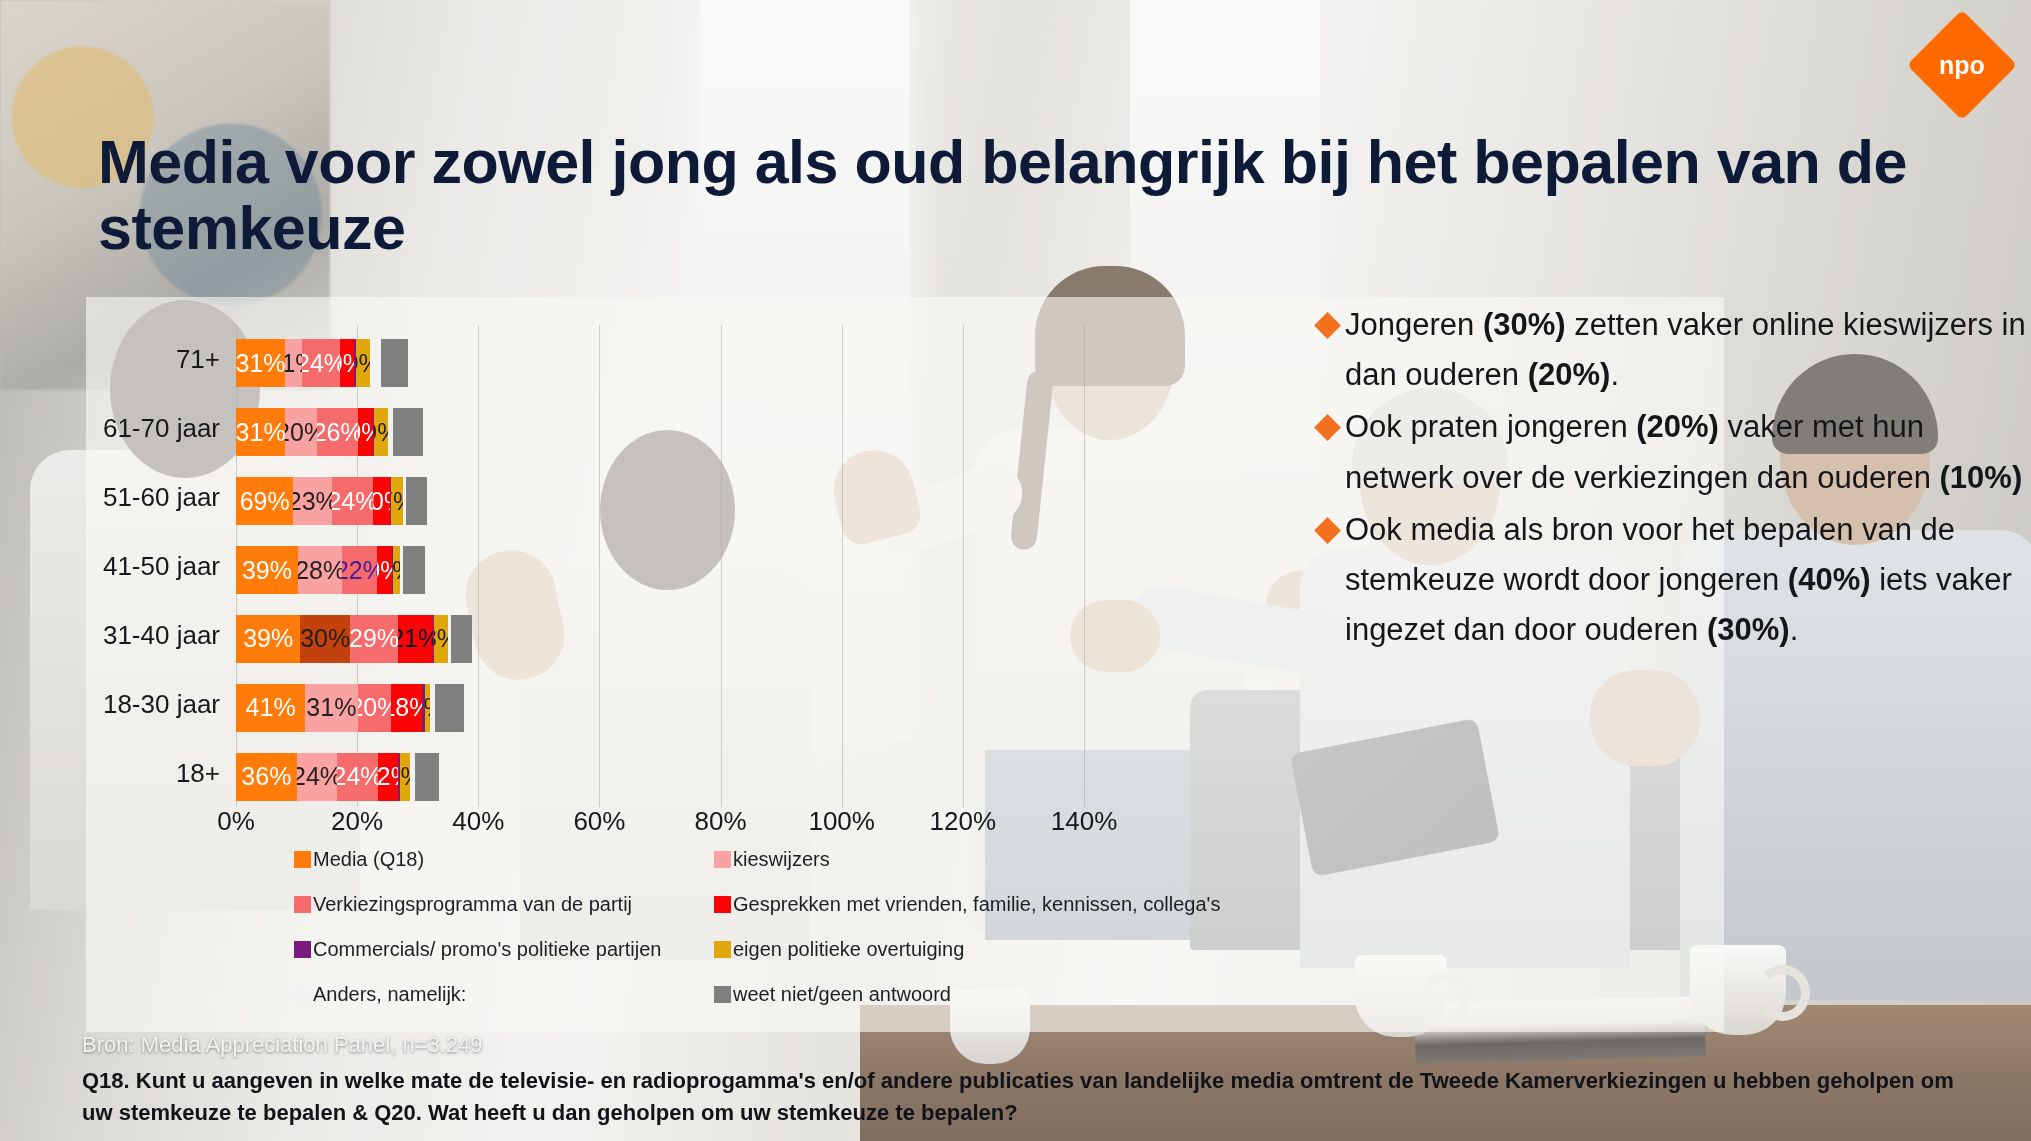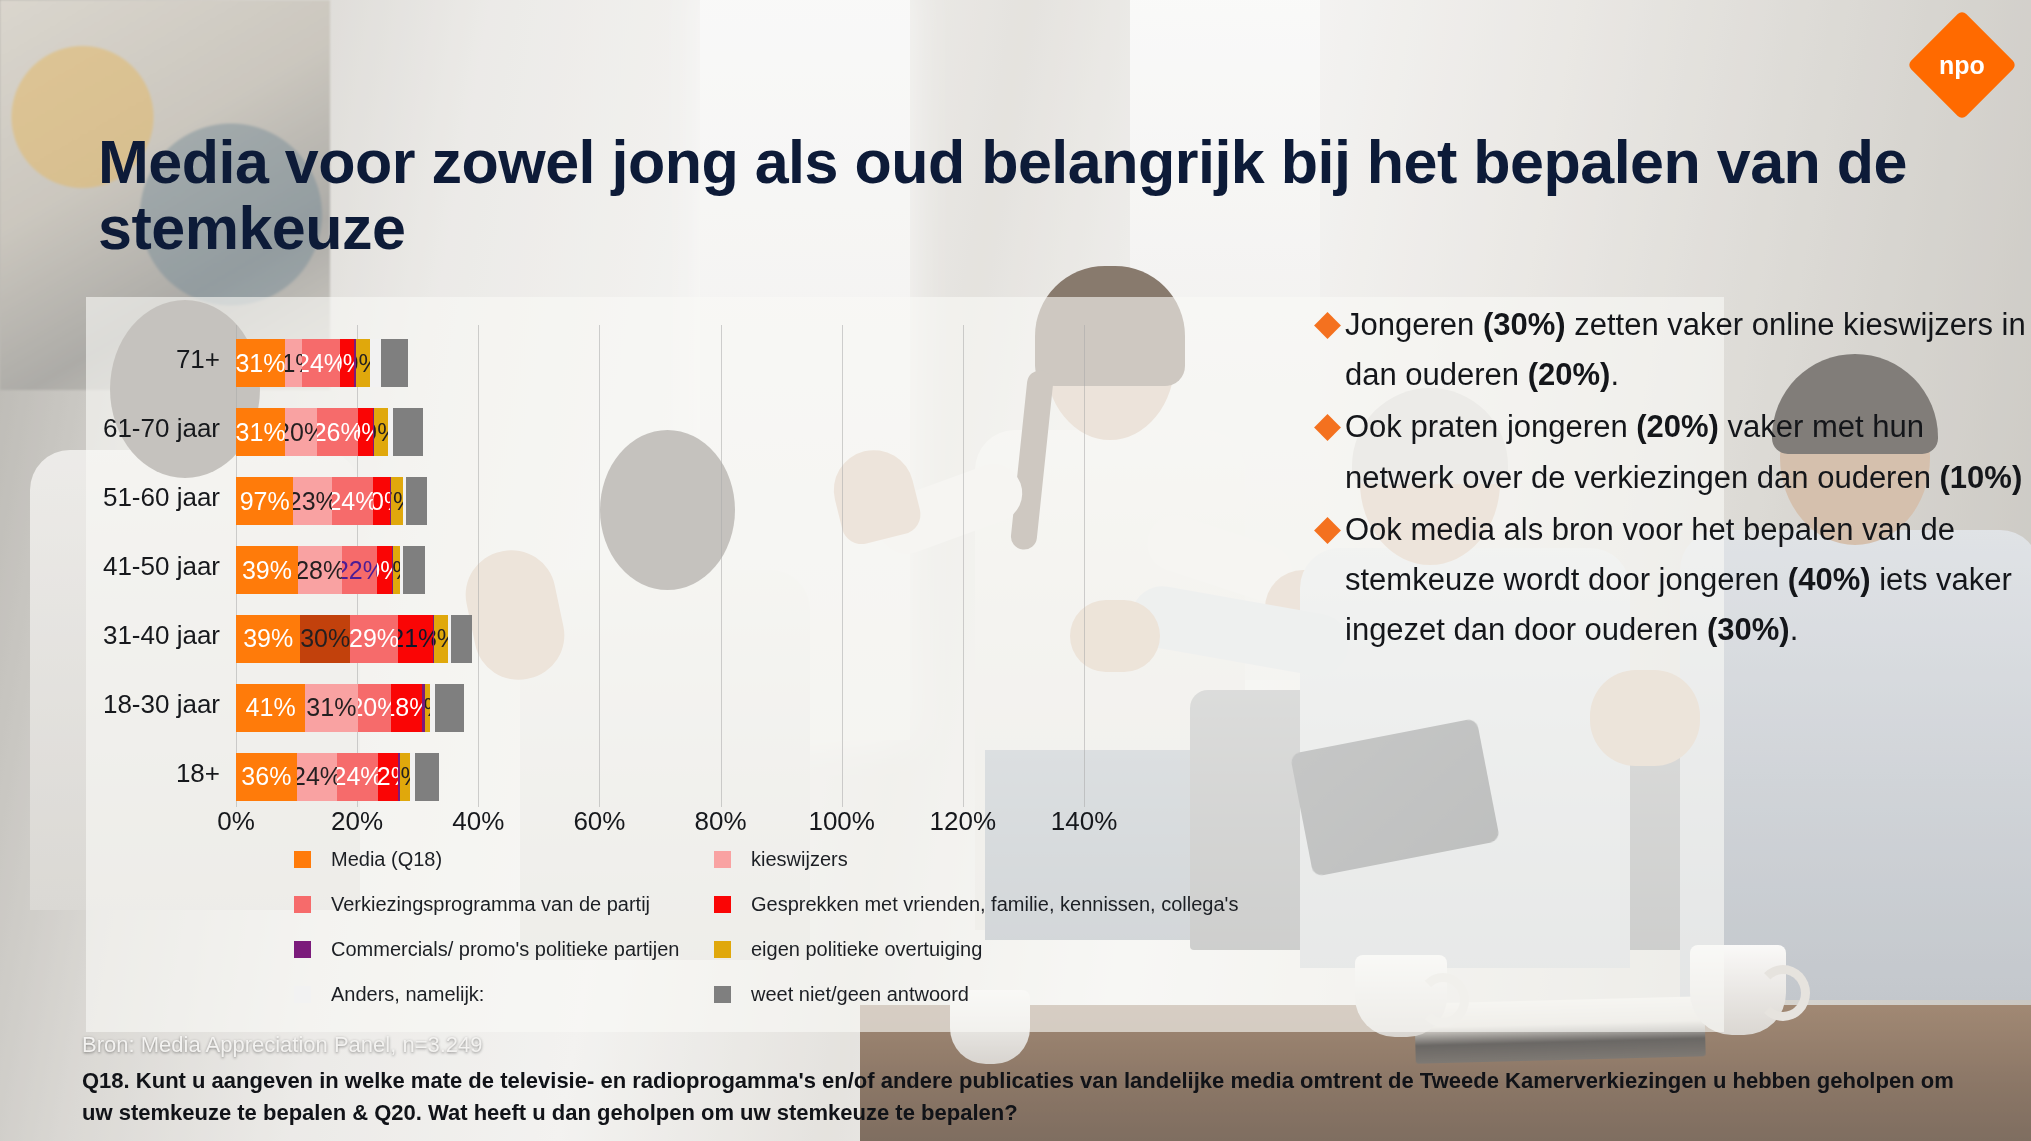--- a/index.html
+++ b/index.html
@@ -182,21 +182,21 @@
   .x-axis { position: absolute; left: 150px; right: 640px; bottom: 186px; height: 40px; }
   .x-tick {
     position: absolute; top: 0; transform: translateX(-50%);
     font-size: 26px; color: #16181c; white-space: nowrap;
   }
 
   .legend {
     position: absolute; left: 208px; bottom: 26px; width: 980px;
     display: grid; grid-template-columns: 420px 560px; row-gap: 22px;
   }
-  .legend-item { display: flex; align-items: center; gap: 20px; }
+  .legend-item { display: flex; align-items: center; gap: 2px; }
   .legend-swatch { width: 17px; height: 17px; flex: 0 0 auto; }
   .legend-text { font-size: 20px; color: #1c1f24; white-space: nowrap; }
 
   
   .commentary {
     position: absolute; left: 1318px; top: 300px; width: 712px;
   }
   .bullet {
     display: flex; align-items: flex-start; gap: 8px;
     font-size: 31px; line-height: 1.62; color: #14161a;
@@ -304,21 +304,21 @@
             <div class="seg" style="width: 14.2857%; background: rgb(249, 162, 162); color: rgb(35, 31, 32);">20%</div>
             <div class="seg" style="width: 18.5714%; background: rgb(246, 107, 107); color: rgb(255, 255, 255);">26%</div>
             <div class="seg" style="width: 6.42857%; background: rgb(250, 5, 5); color: rgb(255, 255, 255);">9%</div>
             <div class="seg" style="width: 0.714286%; background: rgb(123, 27, 123); color: rgb(255, 255, 255);"></div>
             <div class="seg" style="width: 6.42857%; background: rgb(224, 168, 12); color: rgb(35, 31, 32);">9%</div>
             <div class="seg" style="width: 2.14286%; background: rgb(242, 242, 242); color: rgb(35, 31, 32);"></div>
             <div class="seg" style="width: 13.5714%; background: rgb(127, 127, 127); color: rgb(255, 255, 255);"></div>
           </div>
           <div class="bar-row" style="top: calc(35.7143% - 20px);">
             <div class="cat-label" style="top: 20px;">51-60 jaar</div>
-            <div class="seg" style="width: 24.2857%; background: rgb(255, 123, 10); color: rgb(255, 255, 255);">97%</div>
+            <div class="seg" style="width: 24.2857%; background: rgb(255, 123, 10); color: rgb(255, 255, 255);">69%</div>
             <div class="seg" style="width: 16.4286%; background: rgb(249, 162, 162); color: rgb(35, 31, 32);">23%</div>
             <div class="seg" style="width: 17.1429%; background: rgb(246, 107, 107); color: rgb(255, 255, 255);">24%</div>
             <div class="seg" style="width: 7.14286%; background: rgb(250, 5, 5); color: rgb(255, 255, 255);">10%</div>
             <div class="seg" style="width: 0.714286%; background: rgb(123, 27, 123); color: rgb(255, 255, 255);"></div>
             <div class="seg" style="width: 5%; background: rgb(224, 168, 12); color: rgb(35, 31, 32);">7%</div>
             <div class="seg" style="width: 1.42857%; background: rgb(242, 242, 242); color: rgb(35, 31, 32);"></div>
             <div class="seg" style="width: 8.57143%; background: rgb(127, 127, 127); color: rgb(255, 255, 255);"></div>
           </div>
           <div class="bar-row" style="top: calc(50% - 20px);">
             <div class="cat-label" style="top: 20px;">41-50 jaar</div>

